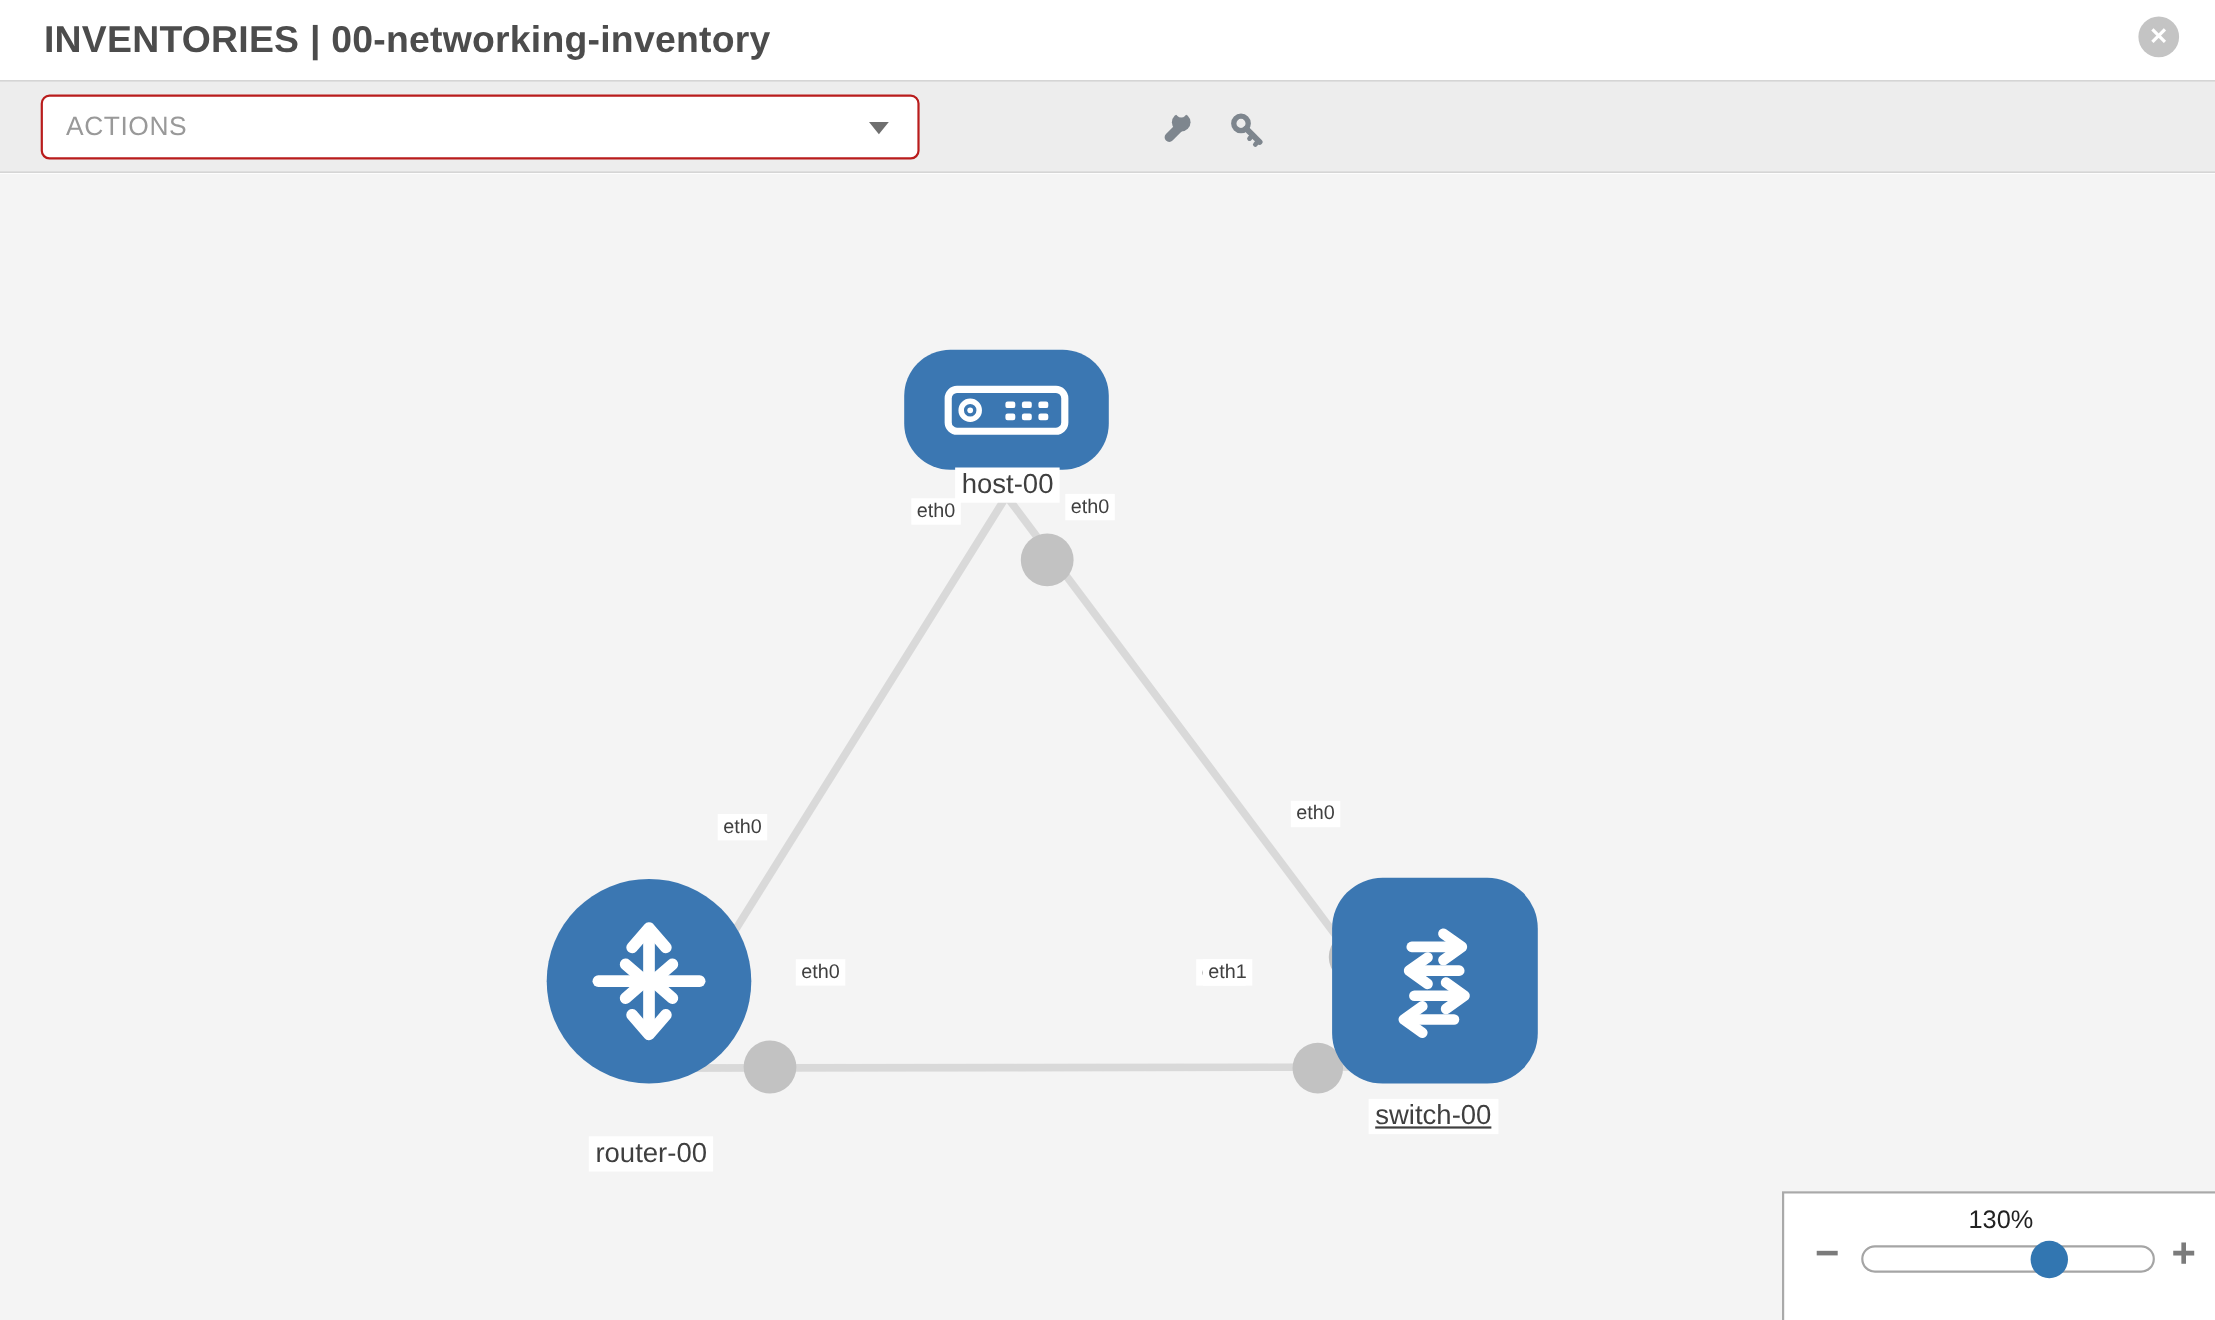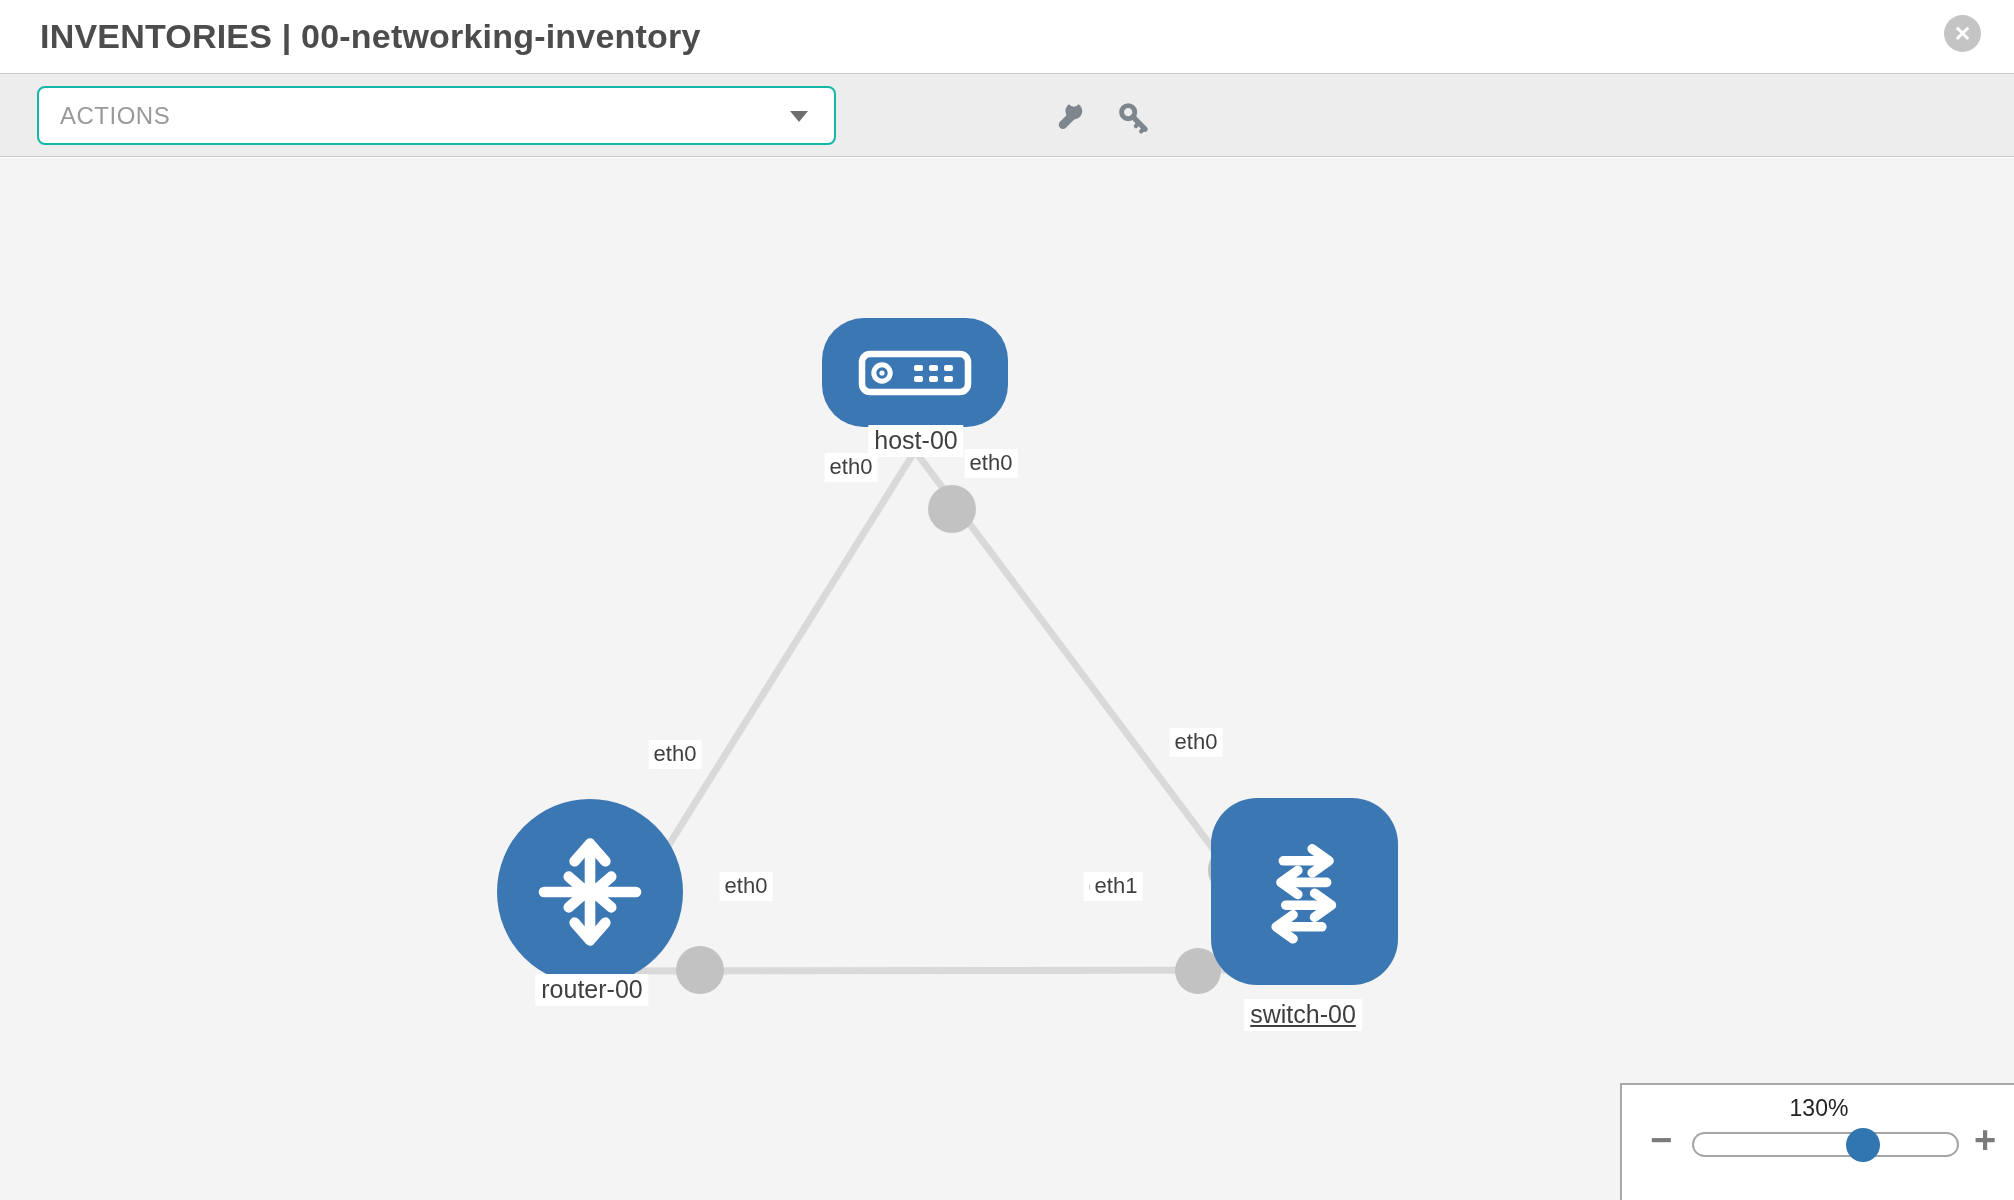--- a/index.html
+++ b/index.html
@@ -34,21 +34,21 @@
   
   .toolbar {
     position: absolute; top: 73px; left: 0; width: 2014px; height: 84px;
     background: #ededed;
     border-top: 1px solid #c9c9c9;
     border-bottom: 1px solid #c9c9c9;
   }
   .select-box {
     position: absolute; top: 12px; height: 59px;
     background: #ffffff;
-    border: 2px solid #14b8a6; border-radius: 8px;
+    border: 2px solid #b91c1c; border-radius: 8px;
     display: flex; align-items: center;
     cursor: pointer;
   }
   .select-box .ph {
     font-size: 24px; color: #999999; letter-spacing: 0.5px;
     padding-left: 21px;
   }
   .caret {
     position: absolute; right: 26px; top: 50%; margin-top: -5px;
     width: 0; height: 0;
@@ -85,27 +85,27 @@
   .node-router { left: 497px;  top: 799px; width: 186px; height: 186px; border-radius: 50%; }
   .node-switch { left: 1211px; top: 798px; width: 187px; height: 187px; border-radius: 46px; }
 
   .node-label {
     position: absolute; transform: translateX(-50%);
     background: #ffffff; color: #3f3f3f;
     font-size: 25px; padding: 1px 6px 2px 6px;
     white-space: nowrap; z-index: 5;
   }
   .lbl-host   { left: 916px;  top: 425px; }
-  .lbl-router { left: 592px;  top: 974px; }
+  .lbl-router { left: 592px;  top: 1033px; }
   .lbl-switch { left: 1303px; top: 999px; text-decoration: underline; }
 
   .if-label {
     position: absolute; transform: translateX(-50%);
     background: #ffffff; color: #3f3f3f;
-    font-size: 22px; padding: 1px 5px 2px 5px;
+    font-size: 18px; padding: 1px 5px 2px 5px;
     white-space: nowrap; z-index: 4;
   }
   .if-a-host   { left: 851px;  top: 453px; }
   .if-a-router { left: 675px;  top: 740px; }
   .if-b-host   { left: 991px;  top: 449px; }
   .if-b-switch { left: 1196px; top: 728px; }
   .if-c-router { left: 746px;  top: 872px; }
   .if-c-ghost  { left: 1110px; top: 872px; z-index: 4; }
   .if-c-switch { left: 1116px; top: 872px; z-index: 5; }
 

